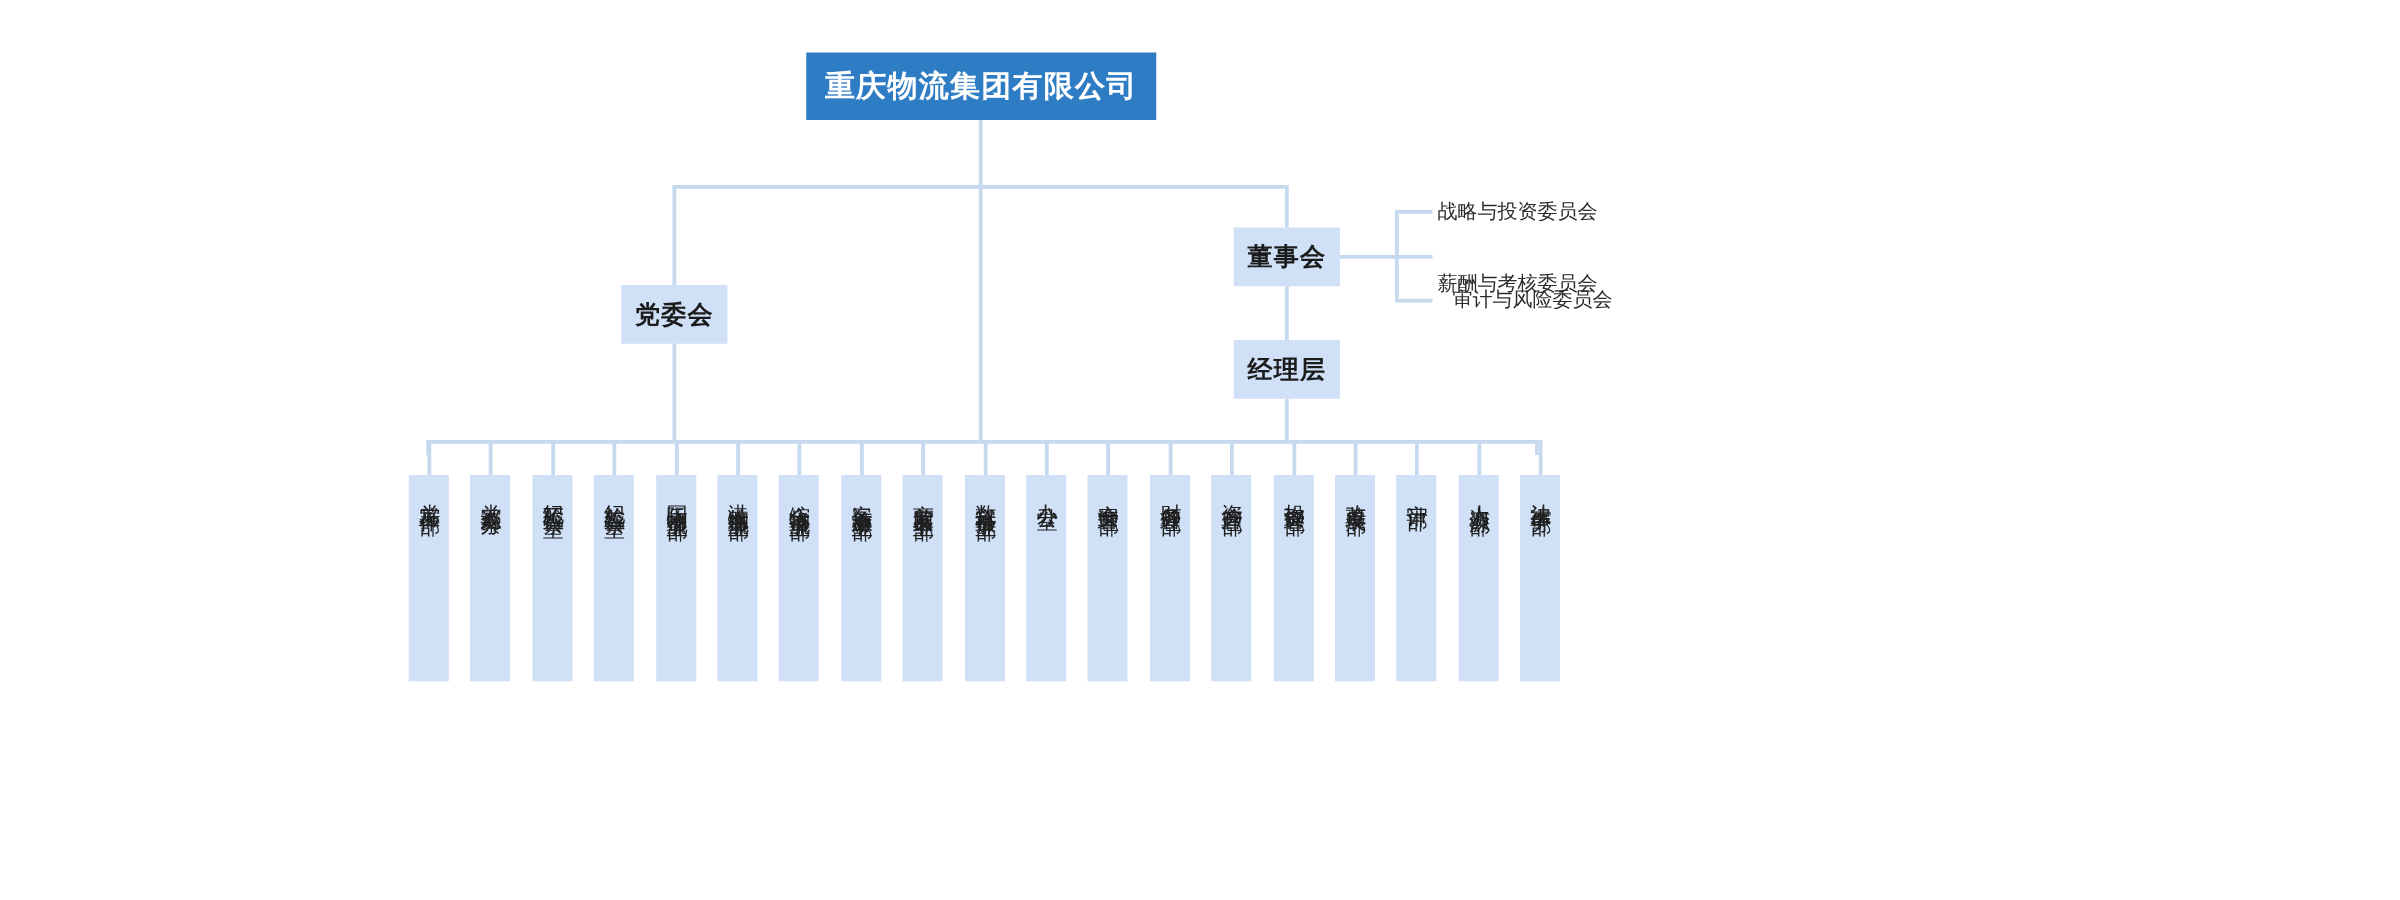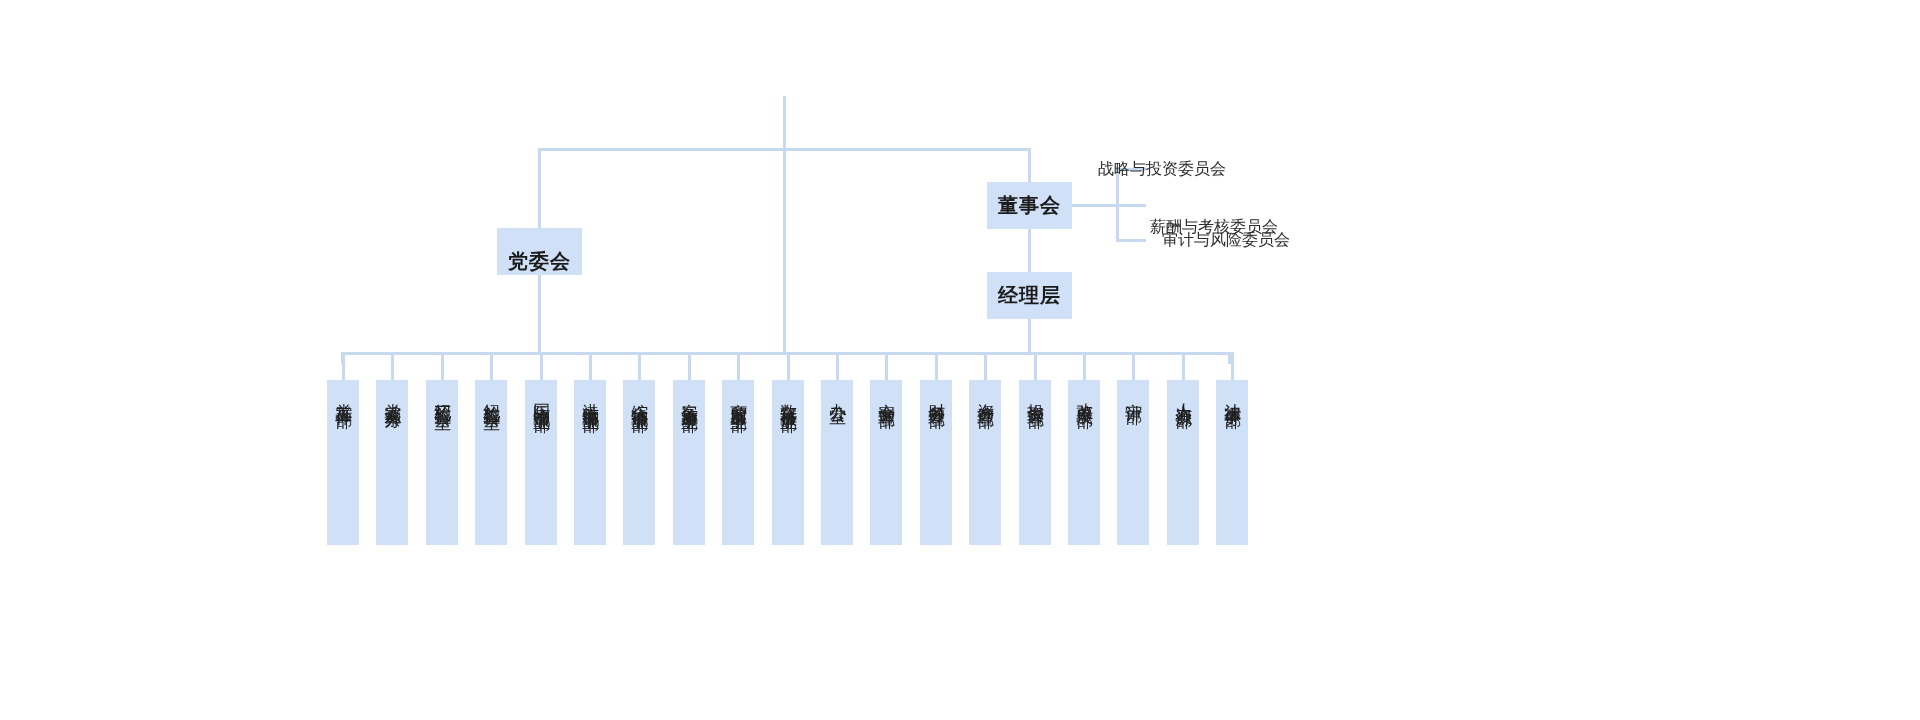--- a/index.html
+++ b/index.html
@@ -62,48 +62,51 @@
     color:#1f1f1f;
     letter-spacing:2px;
     white-space:nowrap;
   }
 </style>
 </head>
 <body>
 
 <div id="stage">
 
+  <div class="node root" style="left:645px;top:42px;width:280px;height:54px;">
+    <span>重庆物流集团有限公司</span>
+  </div>
 
   <div class="ln lnv" style="left:783px;top:96px;width:3px;height:256px;"></div>
 
   <div class="ln lnh" style="left:538px;top:148px;width:492px;height:3px;"></div>
 
   <div class="ln lnv" style="left:538px;top:148px;width:3px;height:80px;"></div>
 
   <div class="ln lnv" style="left:1028px;top:148px;width:3px;height:34px;"></div>
 
-  <div class="node mid" style="left:497px;top:228px;width:85px;height:47px;align-items:flex-end;">
+  <div class="node mid" style="left:497px;top:228px;width:85px;height:47px;">
     <span>党委会</span>
   </div>
 
   <div class="ln lnv" style="left:538px;top:275px;width:3px;height:77px;"></div>
 
   <div class="node mid" style="left:987px;top:182px;width:85px;height:47px;">
     <span>董事会</span>
   </div>
 
   <div class="ln lnh" style="left:1072px;top:204px;width:45px;height:3px;"></div>
 
   <div class="ln lnv" style="left:1116px;top:168px;width:3px;height:73px;"></div>
 
   <div class="ln lnh" style="left:1116px;top:168px;width:30px;height:3px;"></div>
   <div class="ln lnh" style="left:1116px;top:204px;width:30px;height:3px;"></div>
   <div class="ln lnh" style="left:1116px;top:239px;width:30px;height:3px;"></div>
 
-  <div class="committee" style="left:1098px;top:158px;height:22px;">
+  <div class="committee" style="left:1150px;top:158px;height:22px;">
     <span>战略与投资委员会</span>
   </div>
   <div class="committee" style="left:1150px;top:194px;height:22px;margin-top:22px;">
     <span>薪酬与考核委员会</span>
   </div>
   <div class="committee" style="left:1150px;top:229px;height:22px;margin-left:12px;">
     <span>审计与风险委员会</span>
   </div>
 
   <div class="ln lnv" style="left:1028px;top:229px;width:3px;height:43px;"></div>

